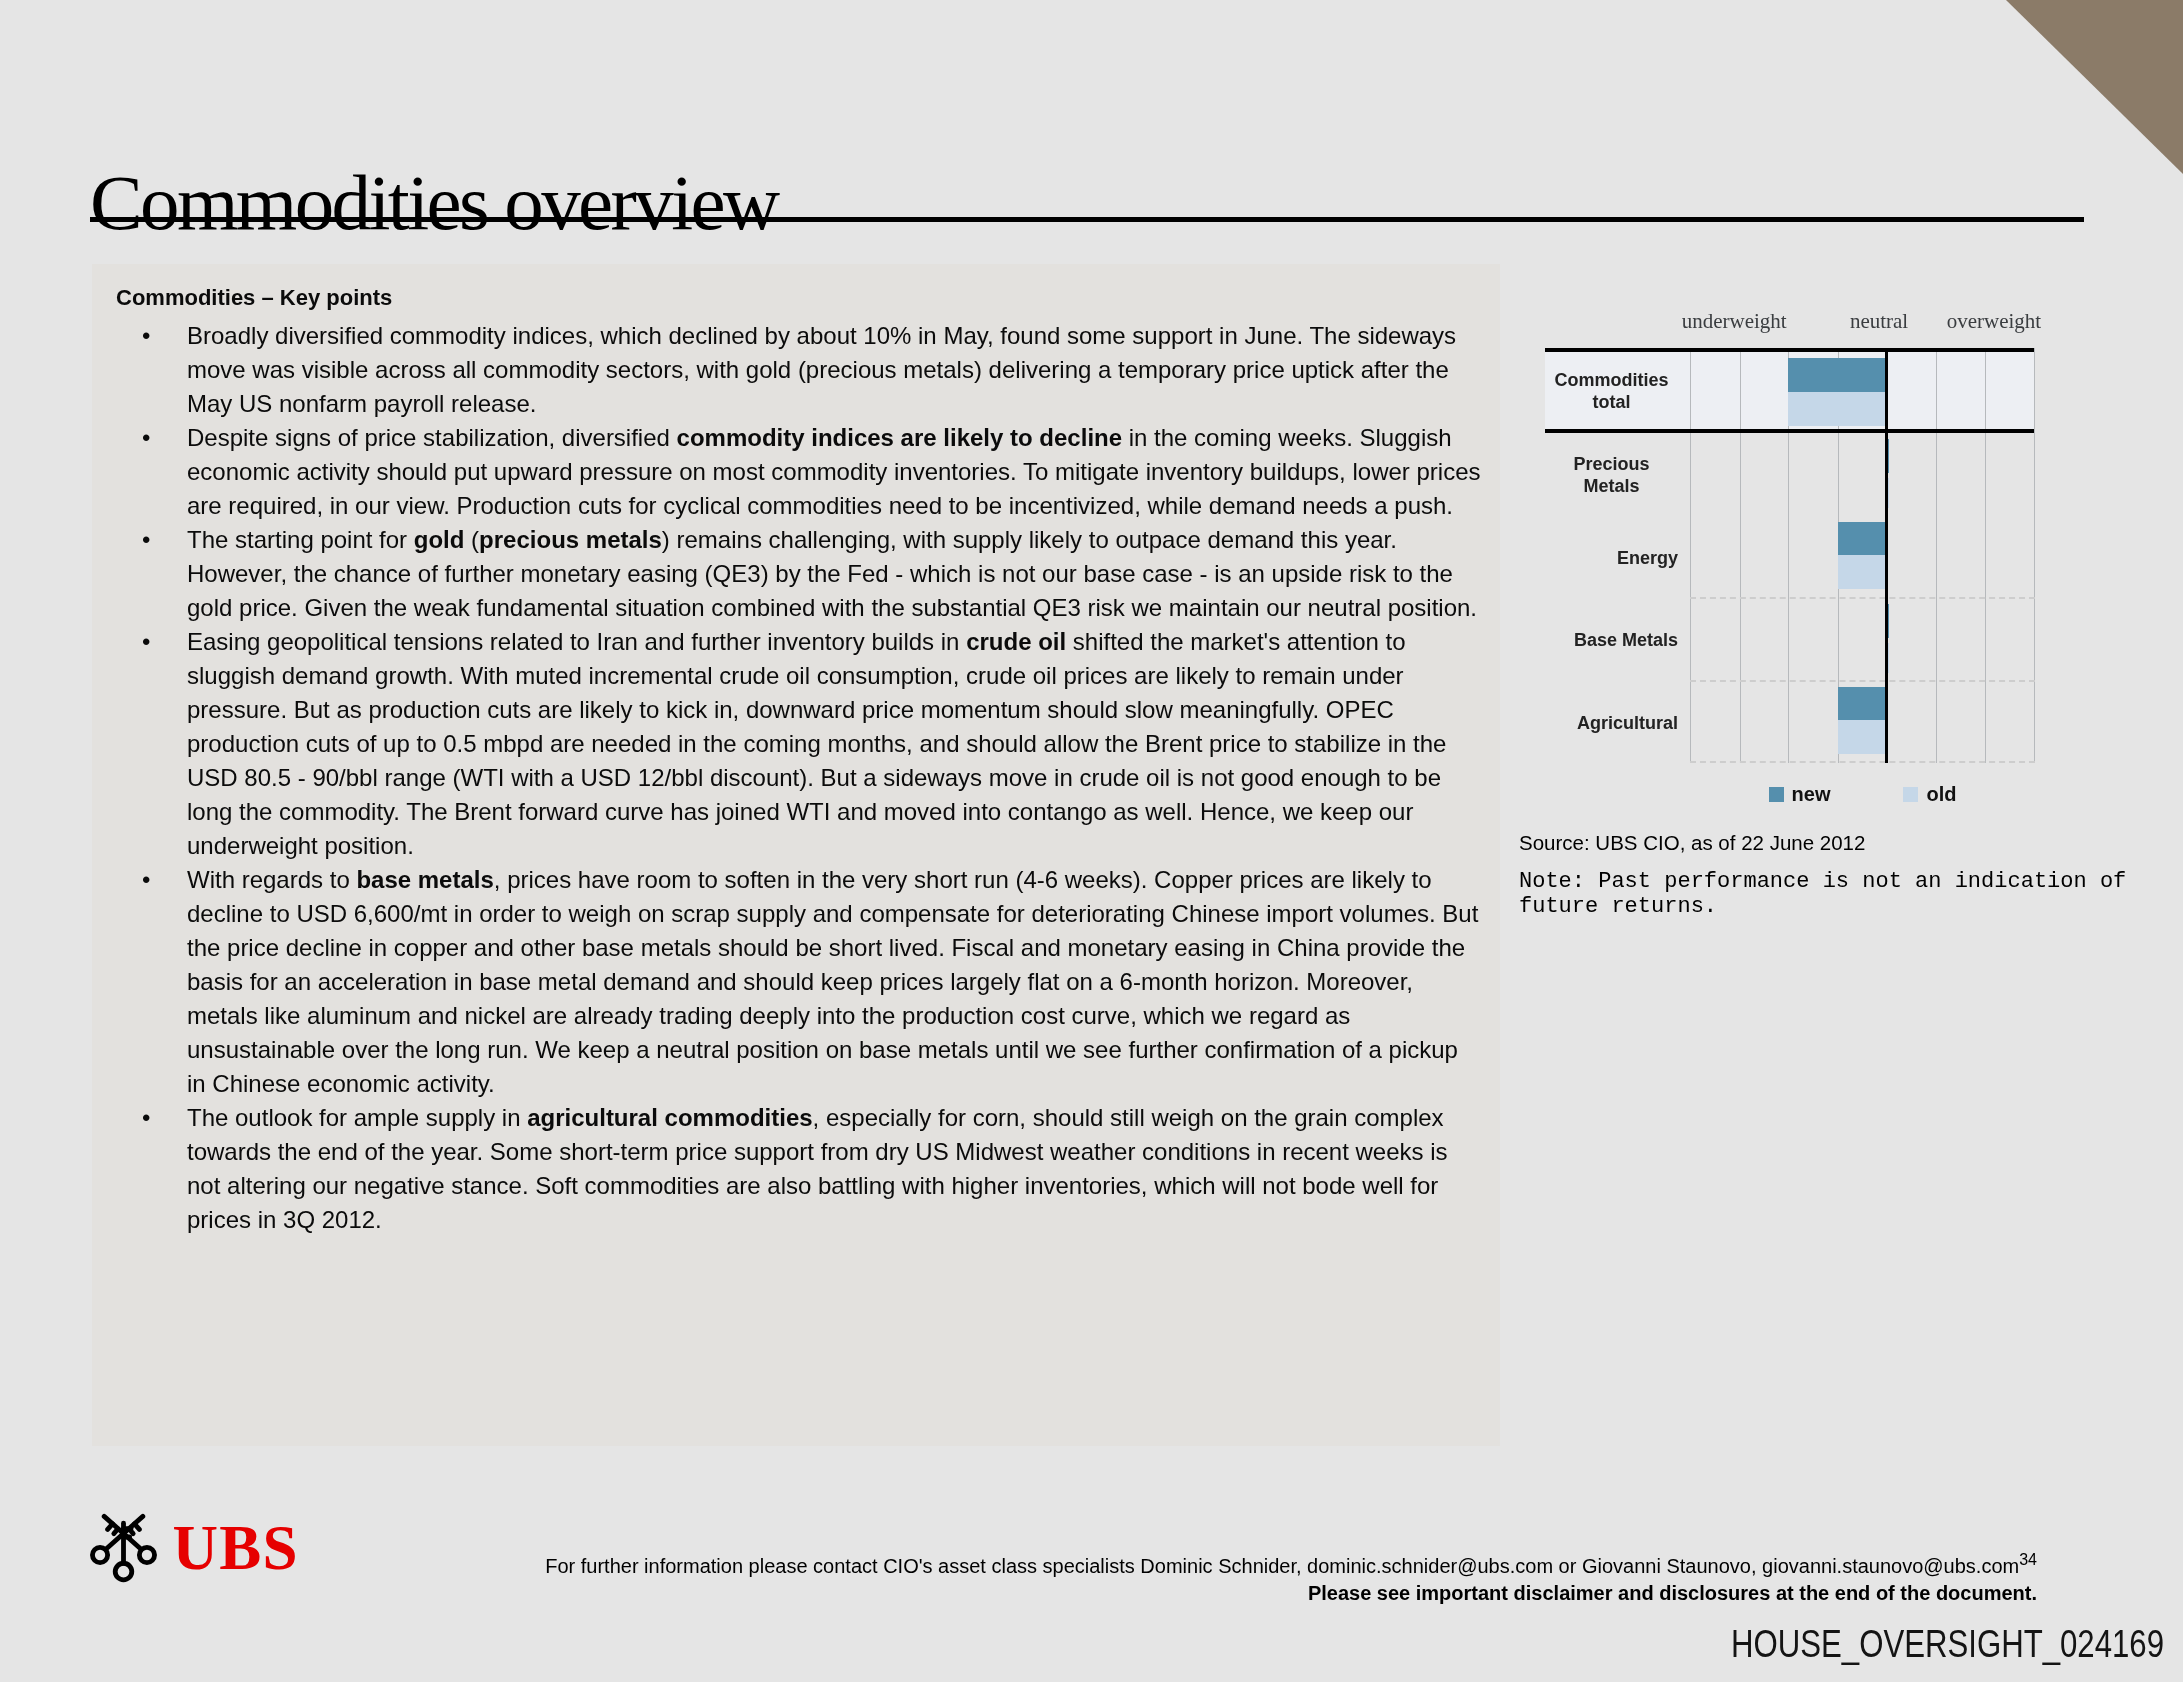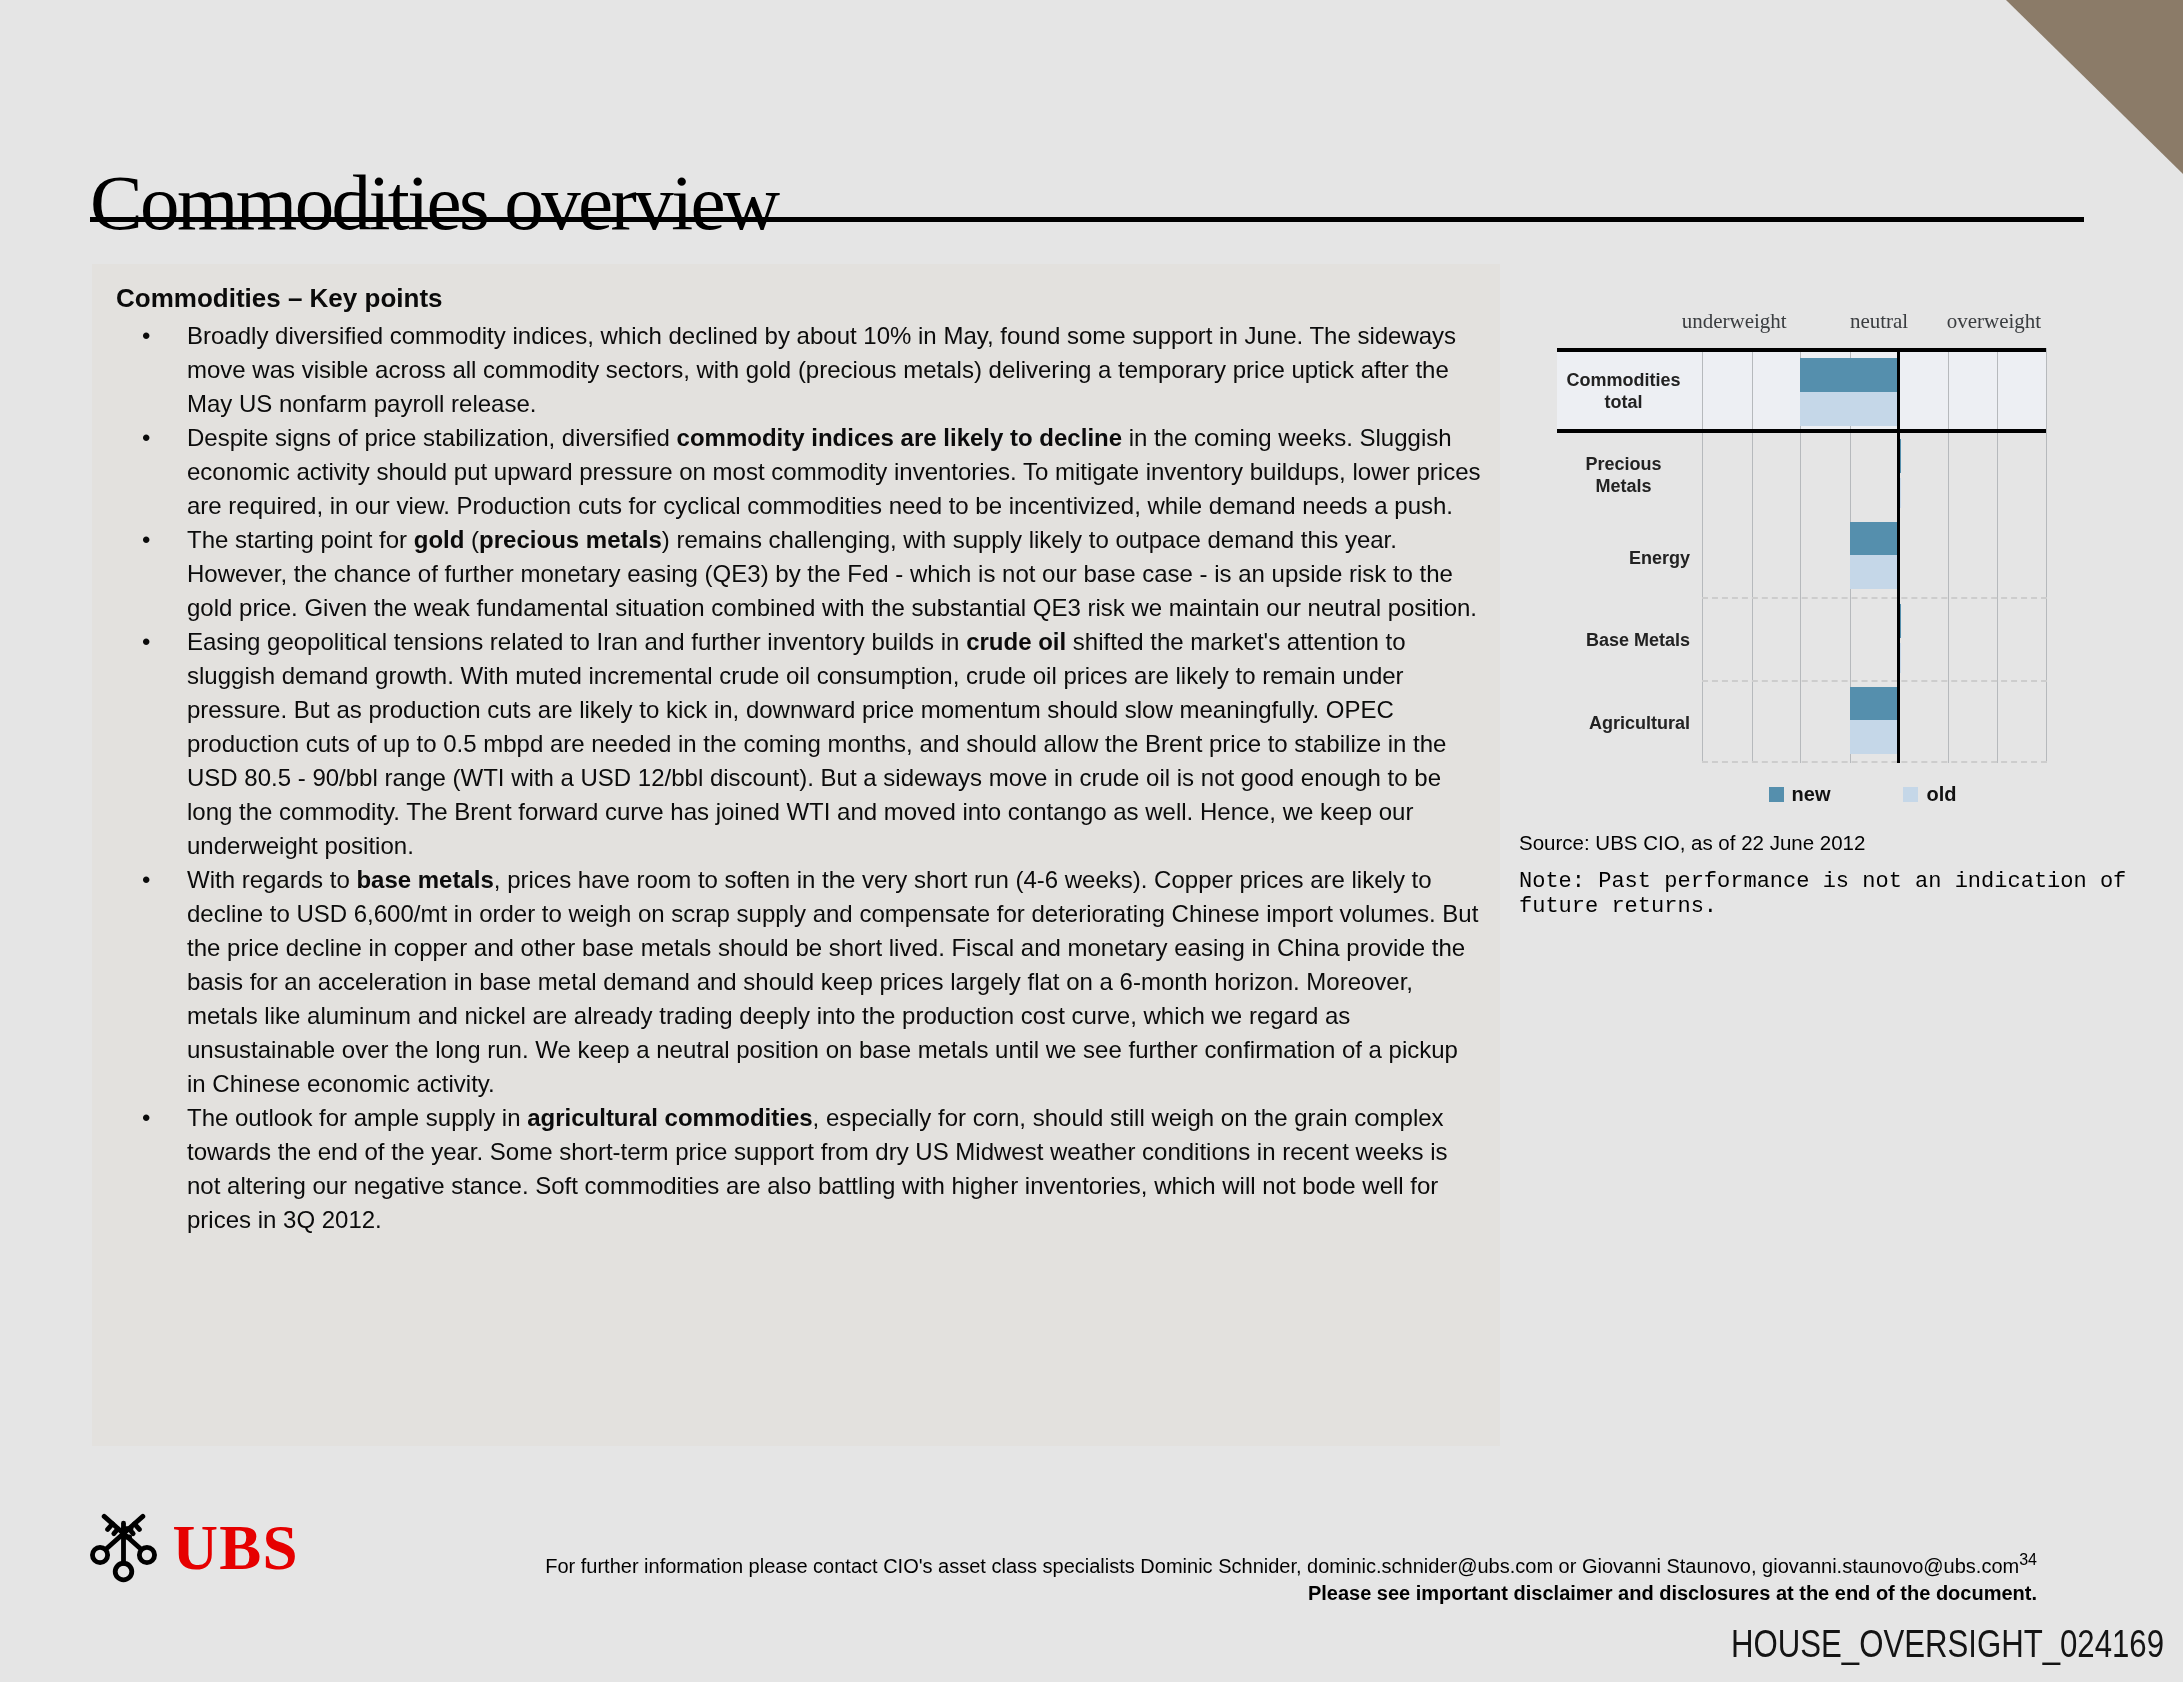--- a/index.html
+++ b/index.html
@@ -12,37 +12,37 @@
 
   
   .title{position:absolute;left:90px;top:107px;font-family:"Liberation Serif",serif;
          font-size:79px;font-weight:400;letter-spacing:-2.6px;line-height:86px;color:#000;}
   .title-rule{position:absolute;left:90px;top:217px;width:1994px;height:5.3px;background:#000;}
 
   
   .keybox{position:absolute;left:92px;top:264px;width:1408px;height:1182px;
           background:#e3e1de;box-sizing:border-box;padding:17px 18.5px 13.2px 24px;
           font-size:24px;line-height:34px;color:#0b0b0b;overflow:hidden;}
-  .keybox h2{margin:0 0 4px 0;font-size:26px;line-height:34px;font-weight:700;}
+  .keybox h2{margin:0 0 4px 0;font-size:22px;line-height:34px;font-weight:700;}
   .keybox ul{margin:0;padding:0 0 0 71px;list-style:none;}
   .keybox li{position:relative;margin:0;}
   .keybox li::before{content:"\2022";position:absolute;left:-45px;top:0;font-size:24px;}
   .keybox b{font-weight:700;}
 
   
   .pref-title{position:absolute;left:1514px;top:259px;font-size:36px;font-weight:700;line-height:40px;}
   .chart{position:absolute;left:1545px;top:304px;width:489px;height:515px;}
   .axis-labels{position:absolute;left:145px;top:5.3px;width:345px;height:28px;
                font-size:21px;color:#3a3d40;}
   .axis-labels span{position:absolute;transform:translateX(-50%);white-space:nowrap;font-family:Liberation Serif, serif;}
   .axis-underweight{left:12.8%;}
   .axis-neutral{left:54.8%;}
   .axis-overweight{left:88.1%;}
 
-  .table{position:absolute;left:12px;top:44px;width:489px;height:415px;}
+  .table{position:absolute;left:0;top:44px;width:489px;height:415px;}
   .border-top,.border-mid{position:absolute;left:0;width:489px;height:4px;background:#000;z-index:6;}
   .border-top{top:0;}
   .border-mid{top:81px;}
   .row-highlight{position:absolute;left:0;top:4px;width:489px;height:77px;z-index:0;}
   .plot{position:absolute;left:145px;top:0;width:345px;height:415px;z-index:2;}
   .gridline{position:absolute;top:0;width:0.7px;height:415px;background:#b6b9bc;}
   .dashed{position:absolute;left:0;width:345px;height:0;border-top:2px dashed #cdcdcd;}
   .neutral-line{position:absolute;top:0;width:2.6px;height:415px;background:#000;z-index:4;}
   .bar{position:absolute;z-index:3;}
   .row-label{position:absolute;left:0;width:145px;display:flex;align-items:center;

